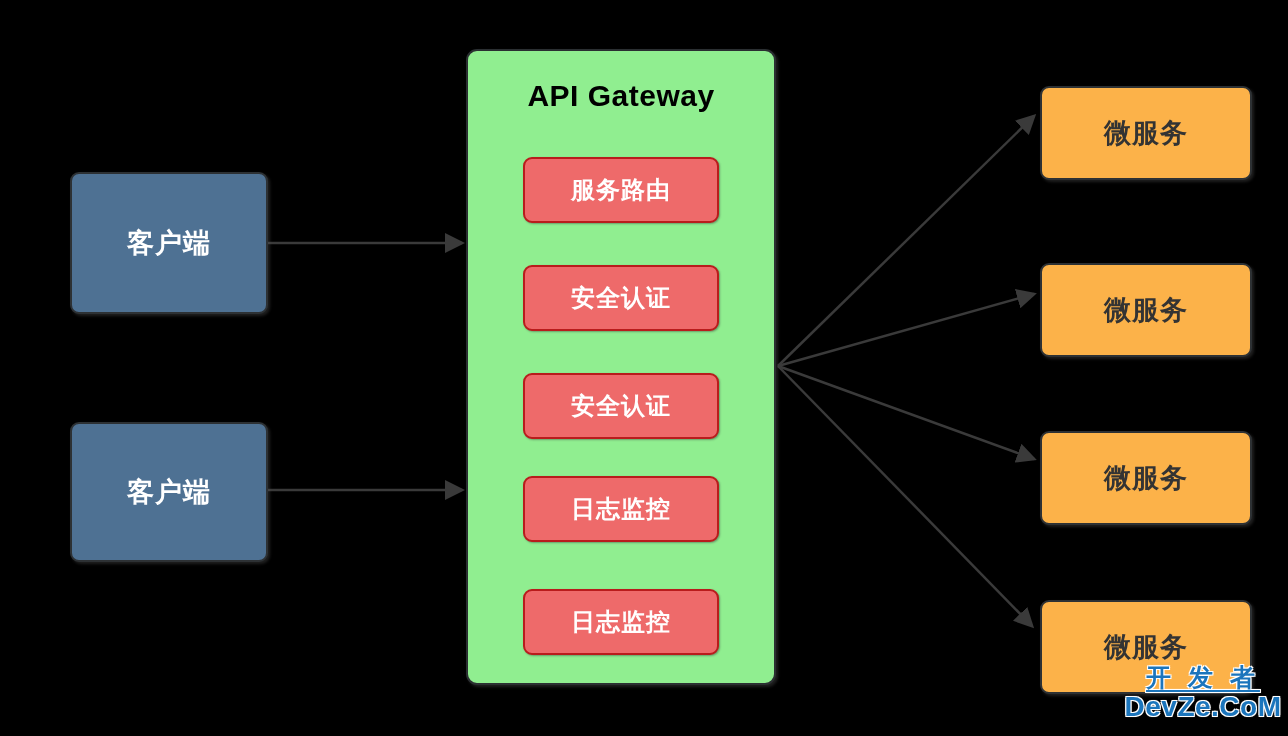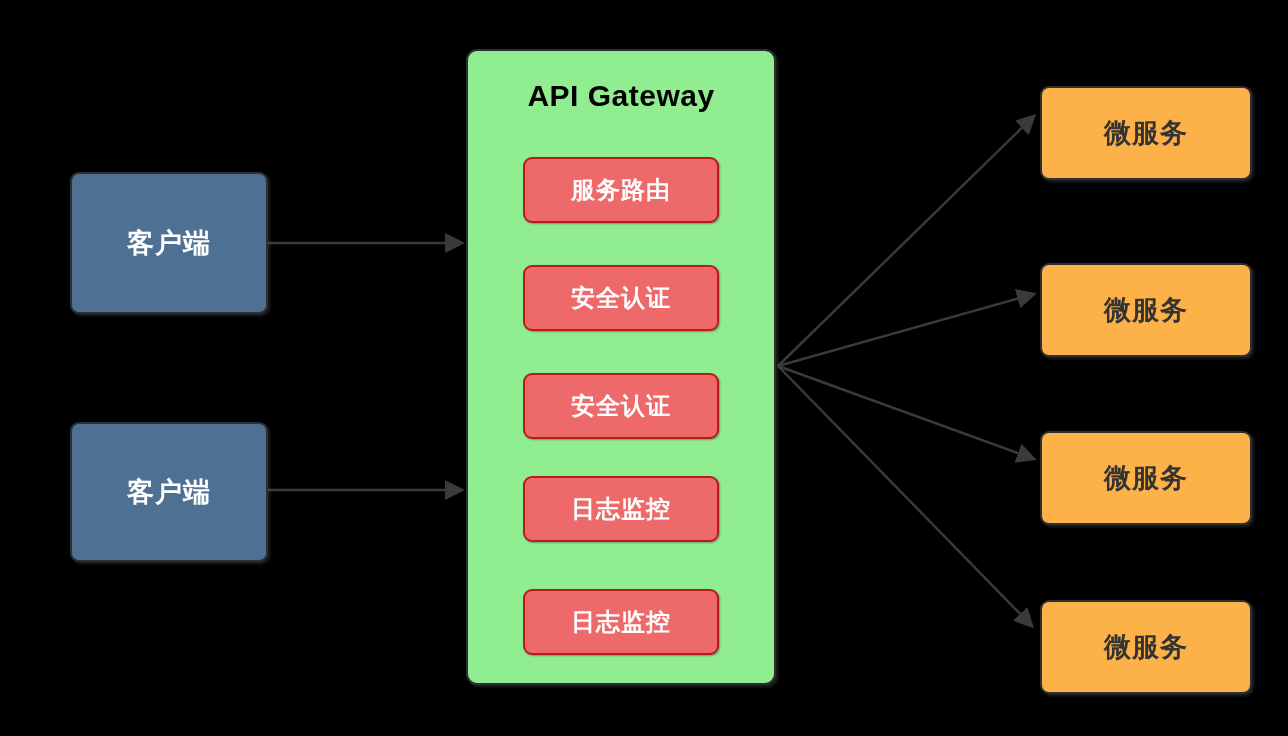--- a/index.html
+++ b/index.html
@@ -100,14 +100,18 @@
   <div class="node micro m2">
     <span>微服务</span>
   </div>
   <div class="node micro m3">
     <span>微服务</span>
   </div>
   <div class="node micro m4">
     <span>微服务</span>
   </div>
 
+  <div class="watermark">
+    <div class="wm1">开 发 者</div>
+    <div class="wm2">DevZe.CoM</div>
+  </div>
 
 </div>
 
 </body></html>

